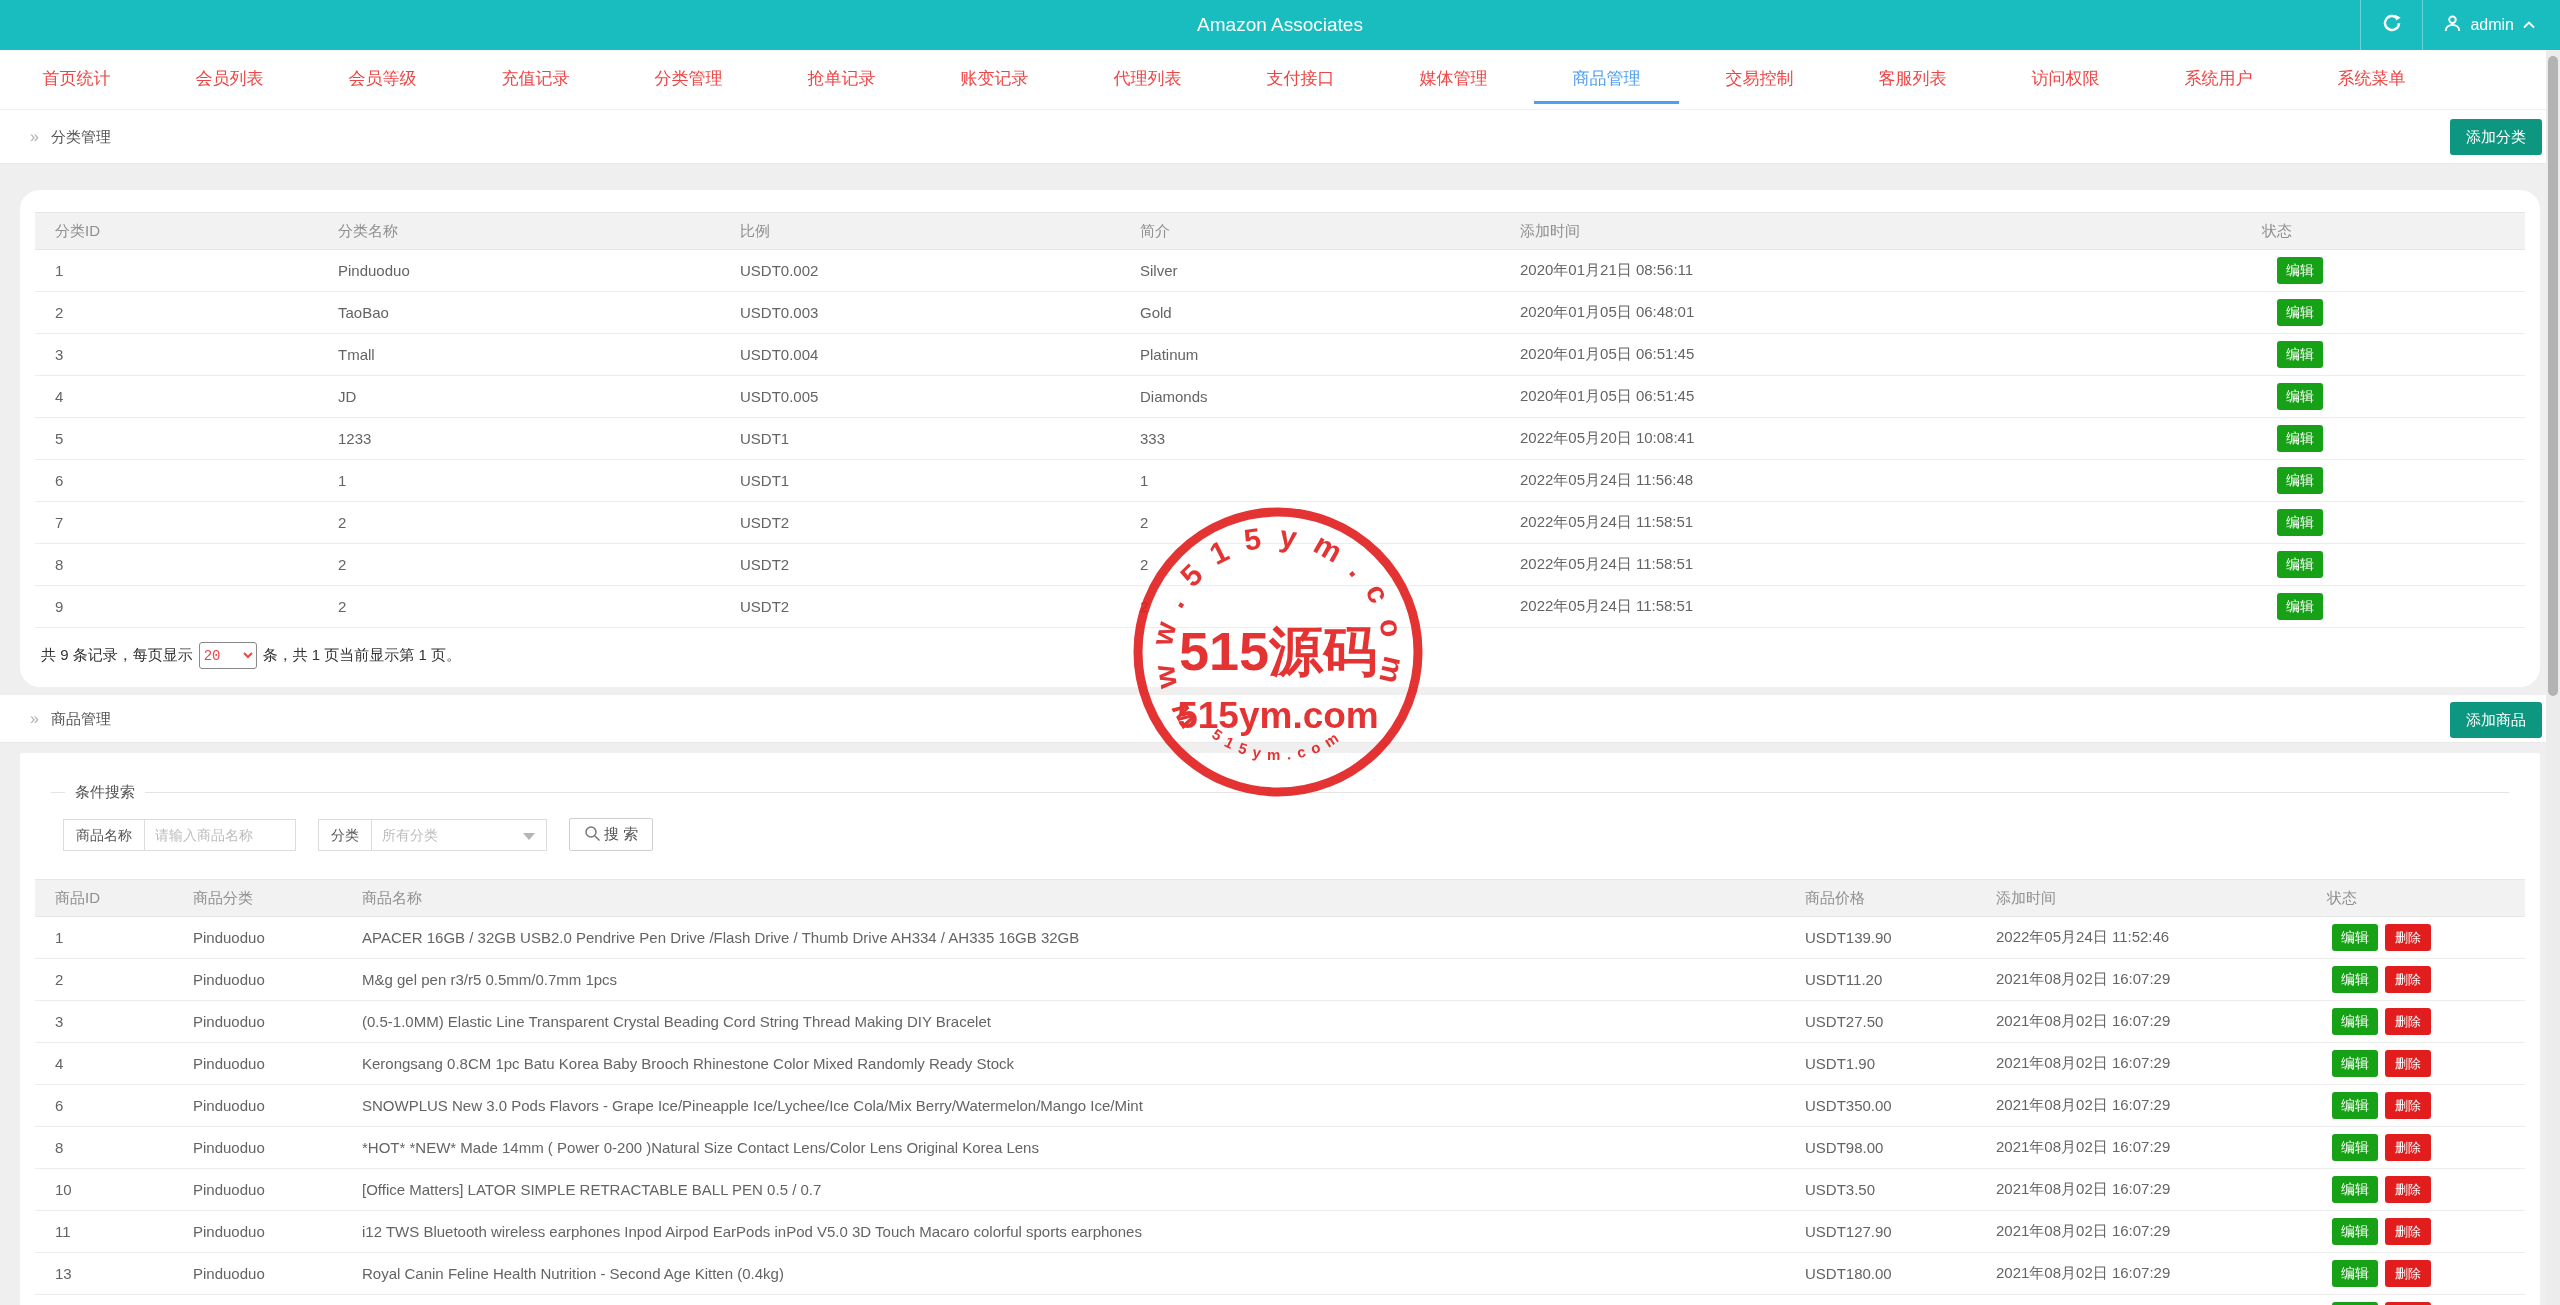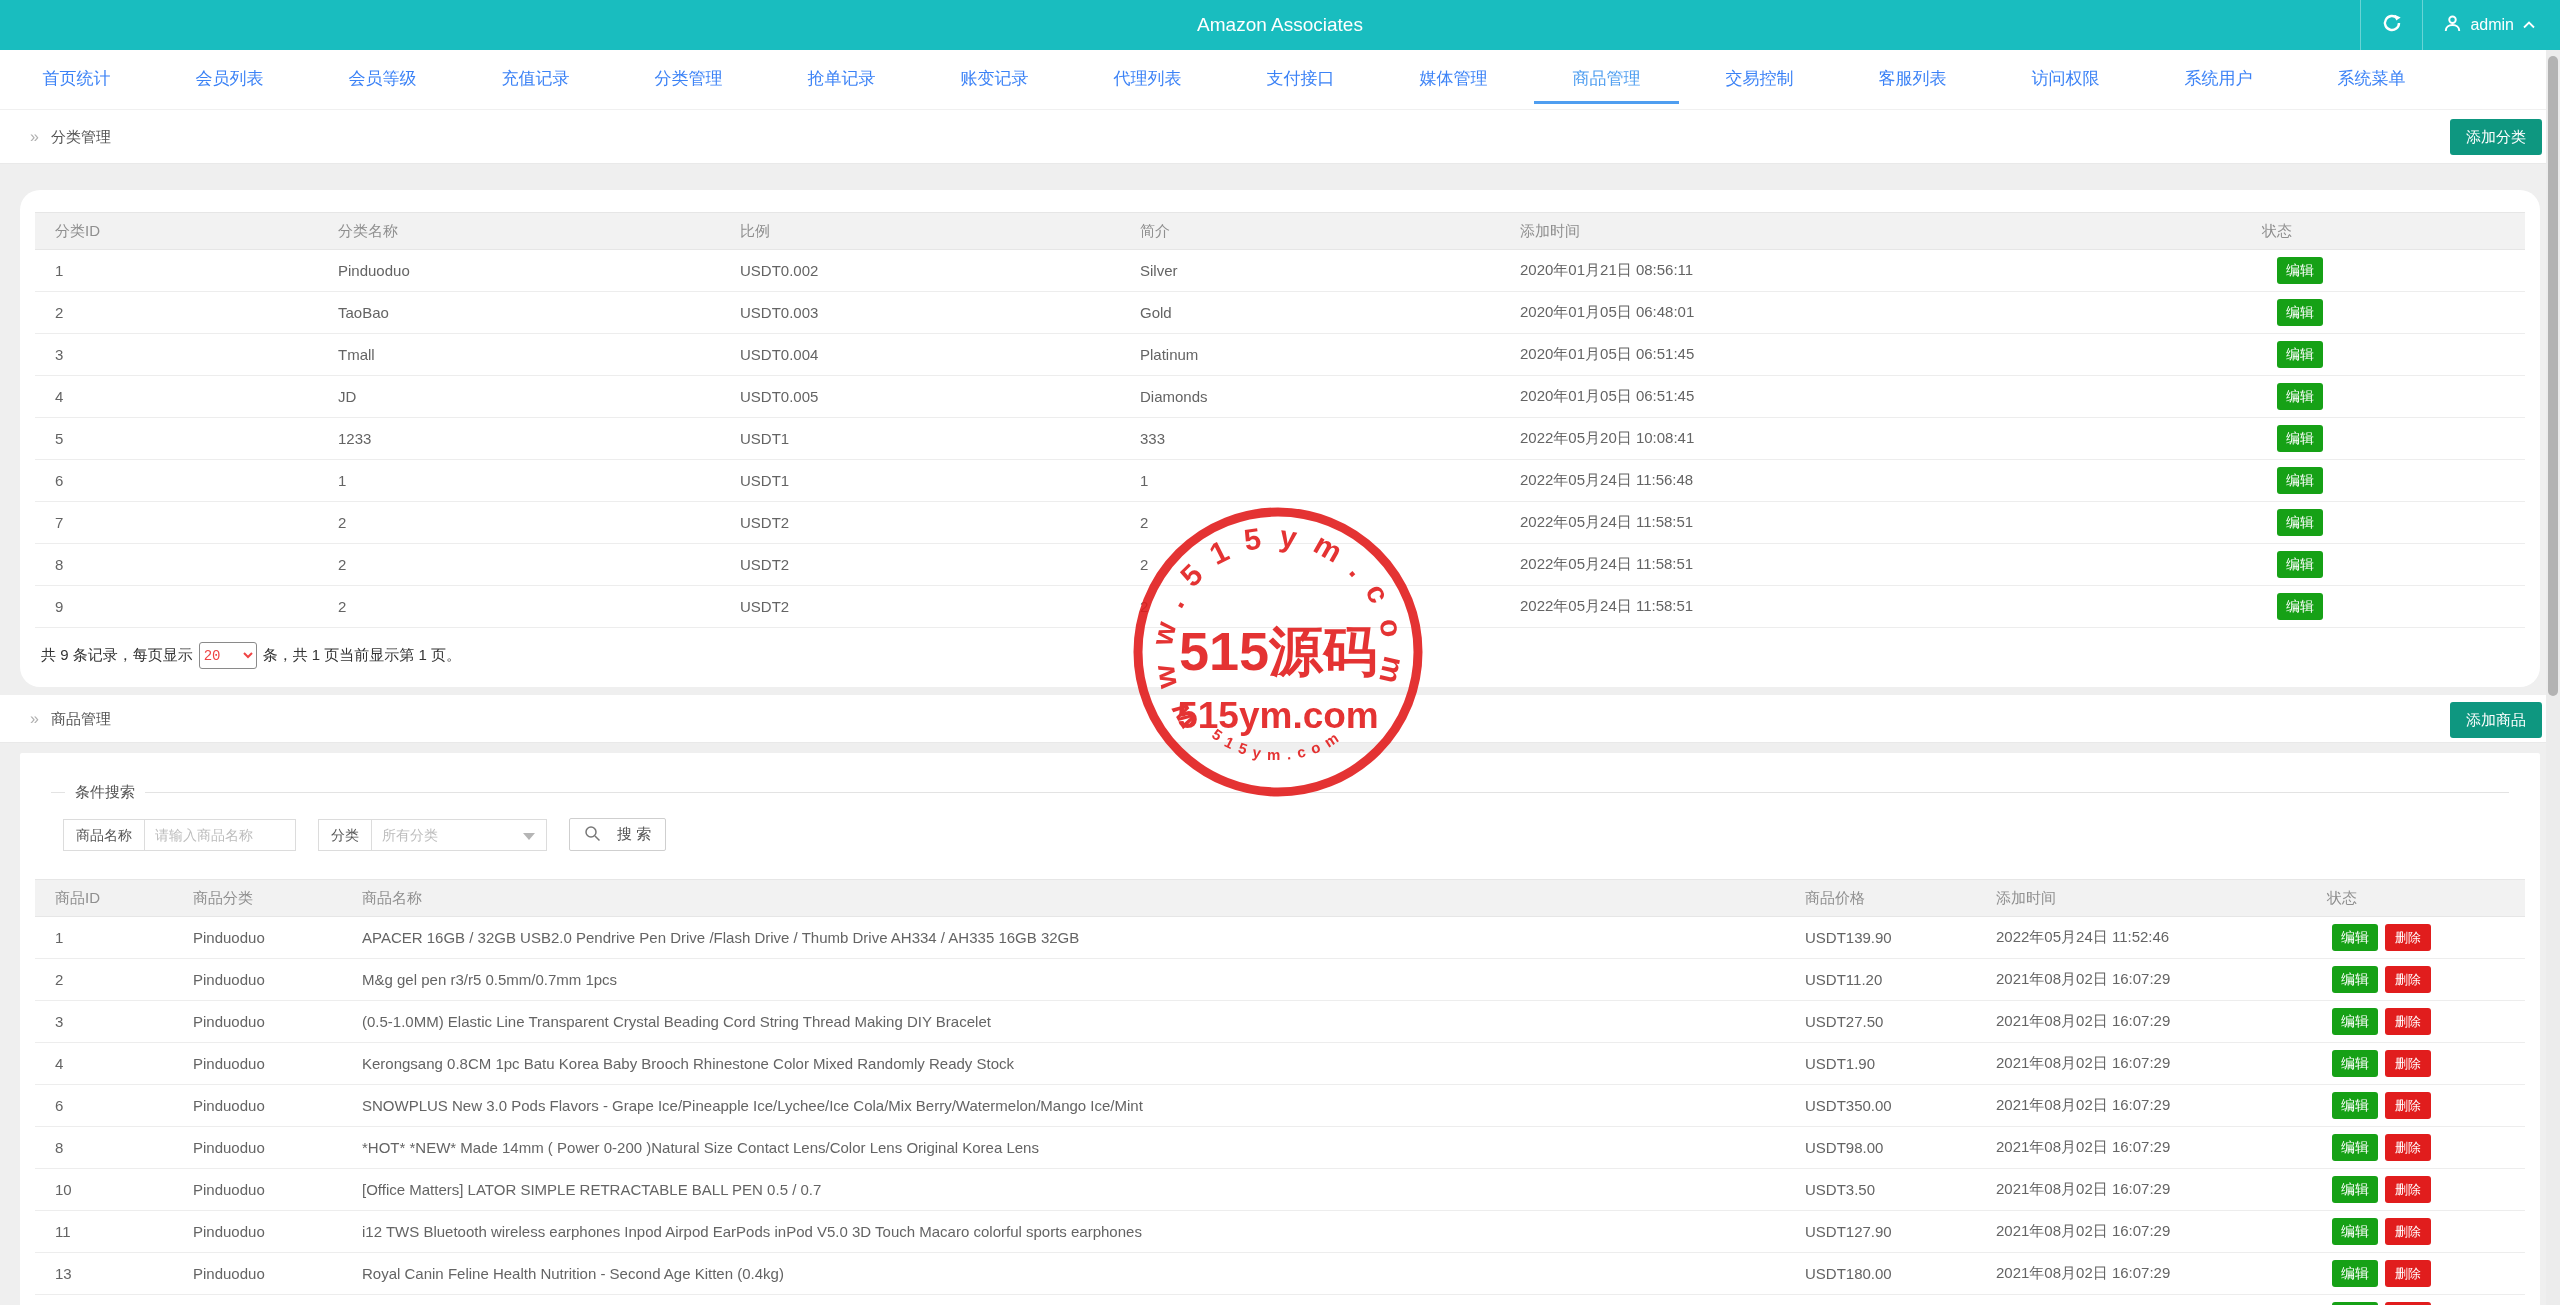--- a/index.html
+++ b/index.html
@@ -12,21 +12,21 @@
     text-align:center; font-size:19px; color:#fff; }
   .topbar-right { position:absolute; right:0; top:0; height:50px; display:flex; align-items:stretch; }
   .topbar-btn { width:62px; display:flex; align-items:center; justify-content:center;
     border-left:1px solid rgba(255,255,255,.35); cursor:pointer; }
   .topbar-user { display:flex; align-items:center; gap:8px; padding:0 24px 0 20px;
     border-left:1px solid rgba(255,255,255,.35); font-size:16px; cursor:pointer; }
 
   
   .nav { display:flex; height:60px; background:#fff; border-bottom:1px solid #f0f0f0; padding-right:16px; }
   .tab { position:relative; width:153px; height:60px; line-height:58px; text-align:center;
-    font-size:17px; color:#3b82f6; cursor:pointer; }
+    font-size:17px; color:#ef4444; cursor:pointer; }
   .tab.active { color:#4f9ef0; }
   .tab .underline { position:absolute; left:4px; right:4px; bottom:6px; height:3px; background:#4f9ef0; }
 
   
   .band { position:relative; background:#fff; height:54px; line-height:54px; padding-left:30px;
     font-size:15px; color:#555; border-bottom:1px solid #e9e9e9; }
   .band .arrow { color:#b0b0b0; margin-right:8px; font-size:16px; }
   .btn-teal { position:absolute; right:18px; top:9px; height:36px; padding:0 16px; background:#0e9780;
     color:#fff; border:none; border-radius:3px; font-size:15px; cursor:pointer;
     font-family:inherit; }
@@ -68,21 +68,21 @@
   .search-row input { border:1px solid #dcdcdc; margin-left:-1px; height:32px; width:152px;
     padding:0 10px; font-size:14px; color:#333; outline:none; font-family:inherit; }
   .search-row input::placeholder { color:#bdbdbd; }
   .group2 { margin-left:22px; display:flex; }
   .fake-select { position:relative; border:1px solid #dcdcdc; margin-left:-1px; height:32px;
     line-height:30px; width:176px; padding:0 10px; font-size:14px; color:#bdbdbd; cursor:pointer; }
   .fake-select .caret { position:absolute; right:11px; top:13px; width:0; height:0;
     border-left:6px solid transparent; border-right:6px solid transparent; border-top:7px solid #b5b5b5; }
   .btn-search { margin-left:22px; height:33px; padding:0 14px; background:#fff;
     border:1px solid #cfcfcf; border-radius:2px; font-size:15px; color:#555; cursor:pointer;
-    display:flex; align-items:center; gap:16px; font-family:inherit; }
+    display:flex; align-items:center; gap:3px; font-family:inherit; }
 
   
   .stamp { position:absolute; left:1128px; top:502px; width:300px; height:300px;
     opacity:.9; pointer-events:none; z-index:50; }
 
   
   .scrollbar { position:absolute; right:0; top:50px; bottom:0; width:14px; background:#ececec; z-index:60; }
   .scroll-thumb { position:absolute; left:2px; top:6px; width:10px; height:640px;
     background:#b3b3b3; border-radius:5px; }
 

